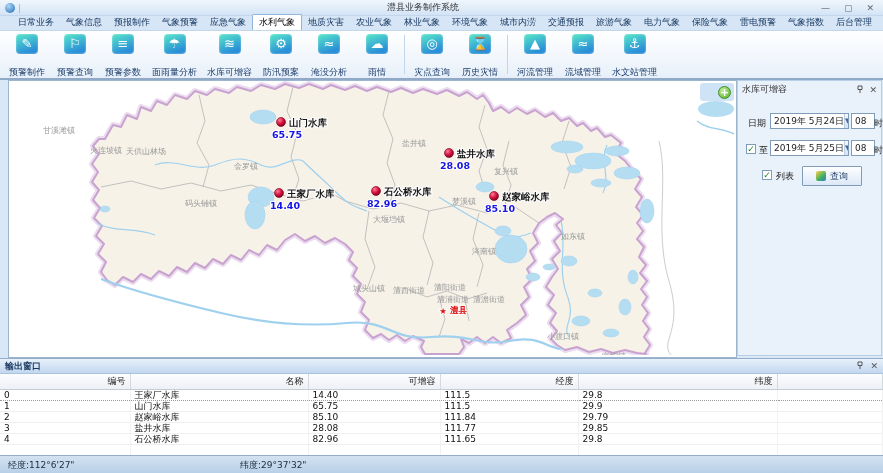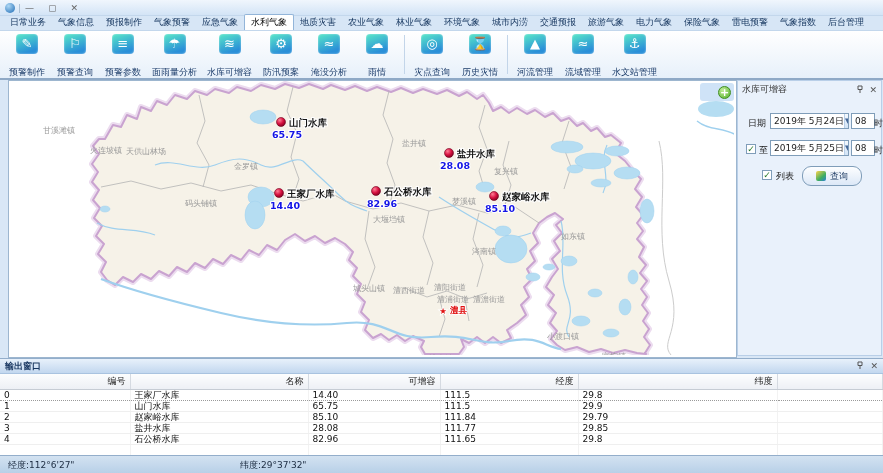--- a/index.html
+++ b/index.html
@@ -7,21 +7,21 @@
        font-family:"DejaVu Sans","Liberation Sans",sans-serif;font-size:9px;
        background:#d9e7f6;color:#222;-webkit-font-smoothing:antialiased}
   
   .titlebar{height:15px;background:linear-gradient(#f0f6fd,#d3e4f6);display:flex;align-items:center;
             padding:0 5px;border-bottom:1px solid #c3d7ec}
   .app-icon{width:10px;height:10px;border-radius:50%;background:radial-gradient(circle at 35% 30%,#aed8f5,#1d6bb5);margin-right:3px;flex:0 0 auto}
   .tb-sep{color:#9db4cc;margin-right:4px}
   .tb-title{flex:1;text-align:center;color:#333}
   .win-ctrls{display:flex;gap:14px;color:#666;font-size:9px;padding-right:4px}
   
-  .tabrow{height:14px;background:#d7e6f6;display:flex;align-items:flex-end;padding-left:4px;border-bottom:1px solid #c3d7ec}
+  .tabrow{height:14px;background:#d7e6f6;display:flex;align-items:flex-end;padding-left:12px;border-bottom:1px solid #c3d7ec}
   .tab{padding:1px 6px;color:#173760;white-space:nowrap;cursor:default}
   .tab.active{background:#fff;border:1px solid #93b5d9;border-bottom:0;border-radius:2px 2px 0 0;color:#000}
   
   .ribbon{height:47px;background:linear-gradient(#ffffff,#e7f0fa);border-bottom:2px solid #8fa9c6;
           display:flex;align-items:stretch;padding-left:3px}
   .tbtn{min-width:38px;padding:3px 5px 0;display:flex;flex-direction:column;align-items:center;cursor:default}
   .tico{width:22px;height:20px;border-radius:4px;color:#fff;font-size:13px;line-height:20px;text-align:center;
         background:linear-gradient(160deg,#52dcca 10%,#2a8fd8 80%);box-shadow:inset 0 0 2px rgba(255,255,255,.6)}
   .tlbl{margin-top:12px;color:#1c3c6a;white-space:nowrap}
   .tsep{width:1px;background:#c3d5e9;margin:4px 3px}
@@ -42,21 +42,21 @@
   .rp-title{flex:1}
   .rp-icons{display:flex;gap:5px;color:#555}
   .rp-caption{padding:0 4px;color:#333}
   .rp-label{position:absolute;color:#222}
   .combo{position:absolute;background:#fff;border:1px solid #7f9db9;height:16px;display:flex;align-items:center;
          box-sizing:border-box;padding-left:3px;overflow:hidden;white-space:nowrap}
   .combo .arrow{margin-left:auto;width:13px;align-self:stretch;background:linear-gradient(#f4f9fe,#d3e4f6);
                 border-left:1px solid #b9cfe8;text-align:center;color:#44689a;font-size:7px;line-height:15px}
   .cb{position:absolute;width:10px;height:10px;border:1px solid #7f9db9;background:#fff;color:#2a7a2a;
       font-size:9px;line-height:9px;text-align:center;box-sizing:border-box}
-  .qbtn{position:absolute;border:1px solid #7f9db9;border-radius:9px;background:linear-gradient(#fdfeff,#dce8f7);
+  .qbtn{position:absolute;border:1px solid #7f9db9;border-radius:1px;background:linear-gradient(#fdfeff,#dce8f7);
         display:flex;align-items:center;justify-content:center;gap:4px;color:#17355f;cursor:default}
   .qico{width:10px;height:10px;border-radius:2px;background:linear-gradient(140deg,#ffd24d,#3fae5f 60%,#2a7fd4)}
   
   .output{position:absolute;top:358px;left:0;width:883px;height:97px;background:#fff;border-top:1px solid #93aecb;box-sizing:border-box}
   .out-header{height:14px;background:linear-gradient(#e8f1fb,#c2d7ef);display:flex;align-items:center;
               padding:0 5px;color:#17355f;font-weight:bold;border-bottom:1px solid #a9c3e0}
   .out-icons{margin-left:auto;display:flex;gap:6px;color:#555;font-weight:normal}
   table.out{border-collapse:collapse;width:100%;table-layout:fixed}
   table.out th{text-align:right;font-weight:normal;background:linear-gradient(#fcfdfe,#edf0f5);
        border-right:1px solid #d5dae1;border-bottom:1px solid #c6ccd4;padding:1px 4px;height:12px;overflow:hidden}
@@ -67,20 +67,21 @@
   .statusbar{position:absolute;top:455px;left:0;width:883px;height:18px;
              background:linear-gradient(#d3e2f1,#b6cfe7);border-top:1px solid #93aecb;display:flex;align-items:center;color:#1b2b40}
   .statusbar .s1{margin-left:8px;width:232px}
 </style>
 </head>
 <body>
 
 <div class="titlebar">
   <span class="app-icon"></span>
   <span class="tb-sep">|</span>
+  <span class="tb-title">澧县业务制作系统</span>
   <span class="win-ctrls">
     <span>—</span>
     <span>▢</span>
     <span>✕</span>
   </span>
 </div>
 
 <div class="tabrow" id="tabrow">
     <div class="tab">日常业务</div>
     <div class="tab">气象信息</div>

